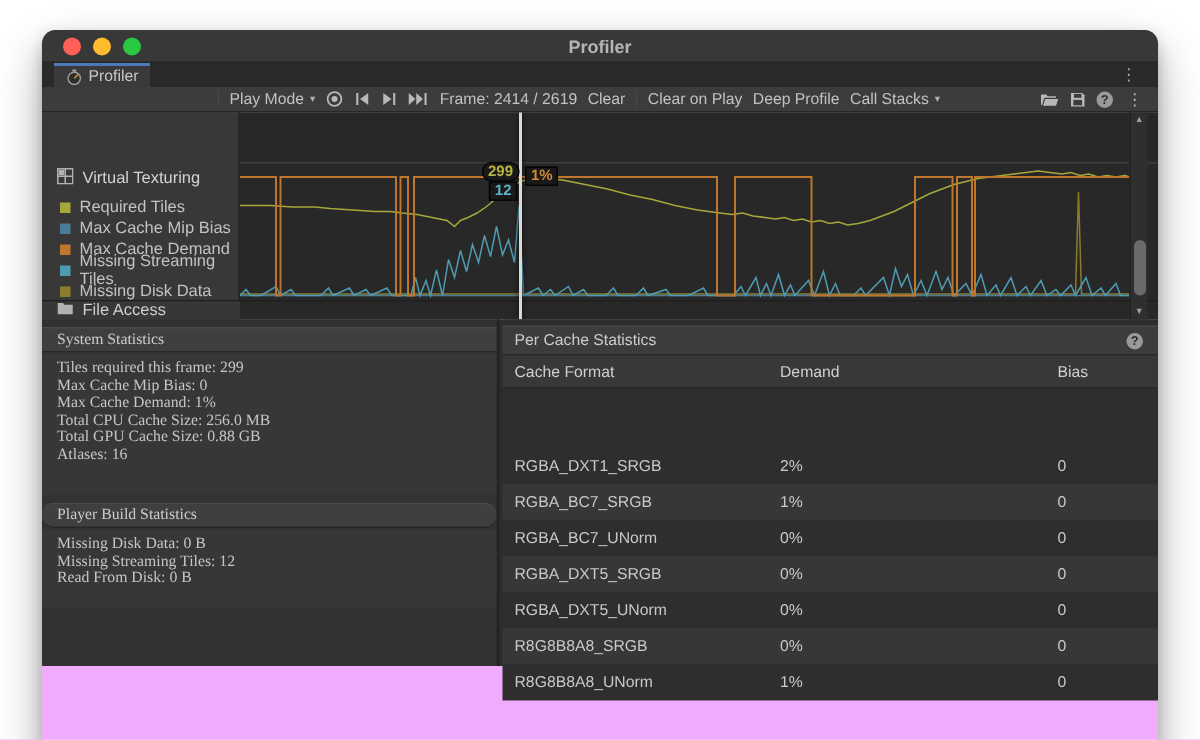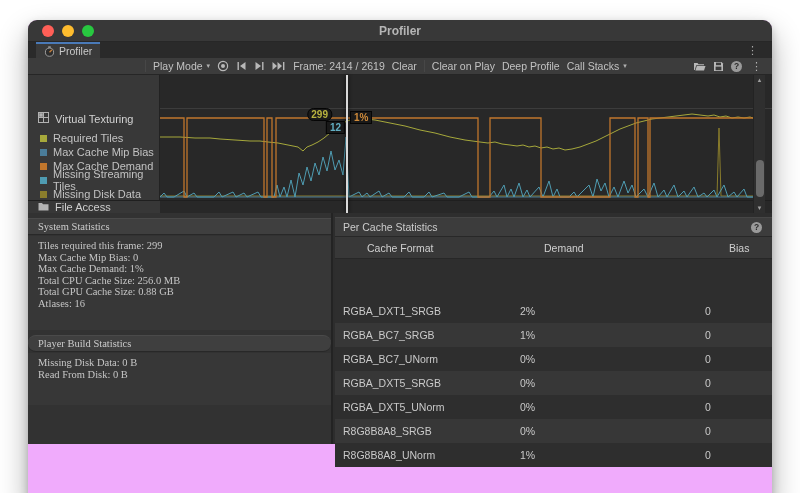--- a/index.html
+++ b/index.html
@@ -49,21 +49,21 @@
   .falinetop { position:absolute; left:0; top:125px; width:744px; height:1px; background:#1f1f1f; }
   .fileaccess { position:absolute; left:0; top:126px; width:132px; height:12px; background:#373737;
                 display:flex; align-items:center; gap:6px; padding-left:10px; font-size:11px; color:#cfcfcf; }
 
   #chartsvg { position:absolute; left:132px; top:0; }
 
   .playhead { position:absolute; left:318px; top:0; width:2px; height:138px; background:#d9d9d9;
               box-shadow:0 0 4px rgba(0,0,0,.8); }
   .phlabel { position:absolute; background:#191919; border:1px solid #050505; font-size:10px;
              font-weight:bold; padding:0 3px; line-height:11px; white-space:nowrap; }
-  #ph-tiles { top:33px; left:304px; transform:translateX(-100%); color:#b9b33f;border-radius:6px; }
+  #ph-tiles { top:33px; left:318px; transform:translateX(-100%); color:#b9b33f;border-radius:6px; }
   #ph-stream { top:46px; left:317px; transform:translateX(-100%); color:#62aec2; }
   #ph-demand { top:36px; left:322px; color:#d08b3a; }
 
   .vscroll { position:absolute; right:7px; top:0; width:12px; height:138px; background:#2f2f2f;
              border-left:1px solid #232323; }
   .scrollthumb { position:absolute; left:2px; top:85px; width:8px; height:37px; border-radius:4px; background:#6a6a6a; }
   .scrollarrow { position:absolute; left:0; width:11px; text-align:center; font-size:6px; color:#9e9e9e; }
   .scrollarrow.up { top:2px; } .scrollarrow.down { bottom:2px; }
 
   
@@ -81,21 +81,21 @@
 
   .rightcol { position:absolute; left:307px; top:0; width:437px; height:231px; background:#2e2e2e; }
   #pcheader { position:absolute; top:4px; left:0; width:100%; height:20px; line-height:19px; background:#3c3c3c;
               border-top:1px solid #464646; border-bottom:1px solid #282828;
               padding-left:8px; font-size:10.5px; color:#cccccc; }
   .helpcircle { position:absolute; right:10px; top:4px; width:11px; height:11px; border-radius:50%;
                 background:#9a9a9a; color:#2c2c2c; font-size:8.5px; font-weight:bold; text-align:center;
                 line-height:11px; }
   .colheader { position:absolute; top:24px; left:0; width:100%; height:22px; background:#383838;
                border-bottom:1px solid #272727; font-size:10.5px; color:#d0d0d0; }
-  .colheader span { position:absolute; line-height:22px;margin-left:24px; }
+  .colheader span { position:absolute; line-height:22px; }
   #tablerows { position:absolute; top:46px; left:0; width:100%; }
   .trow { height:24px; position:relative; font-size:10.5px; color:#c9c9c9; }
   .tc { position:absolute; line-height:24px; }
   .c1 { left:8px; } .c2 { left:185px; } .c3 { left:370px; }
 
   svg .ic { fill:#b8b8b8; }
 </style>
 </head>
 <body>
 
@@ -267,20 +267,21 @@
           <div>Tiles required this frame: 299</div>
           <div>Max Cache Mip Bias: 0</div>
           <div>Max Cache Demand: 1%</div>
           <div>Total CPU Cache Size: 256.0 MB</div>
           <div>Total GPU Cache Size: 0.88 GB</div>
           <div>Atlases: 16</div>
         </div>
       <div class="panelheader" id="pbheader">Player Build Statistics</div>
       <div class="statsbody" id="pbbody">
           <div>Missing Disk Data: 0 B</div>
+          <div>Missing Streaming Tiles: 12</div>
           <div>Read From Disk: 0 B</div>
         </div>
     </div>
 
     <div class="rightcol">
       <div id="pcheader">
         <span>Per Cache Statistics</span>
         <span class="helpcircle">?</span>
       </div>
       <div class="colheader">

